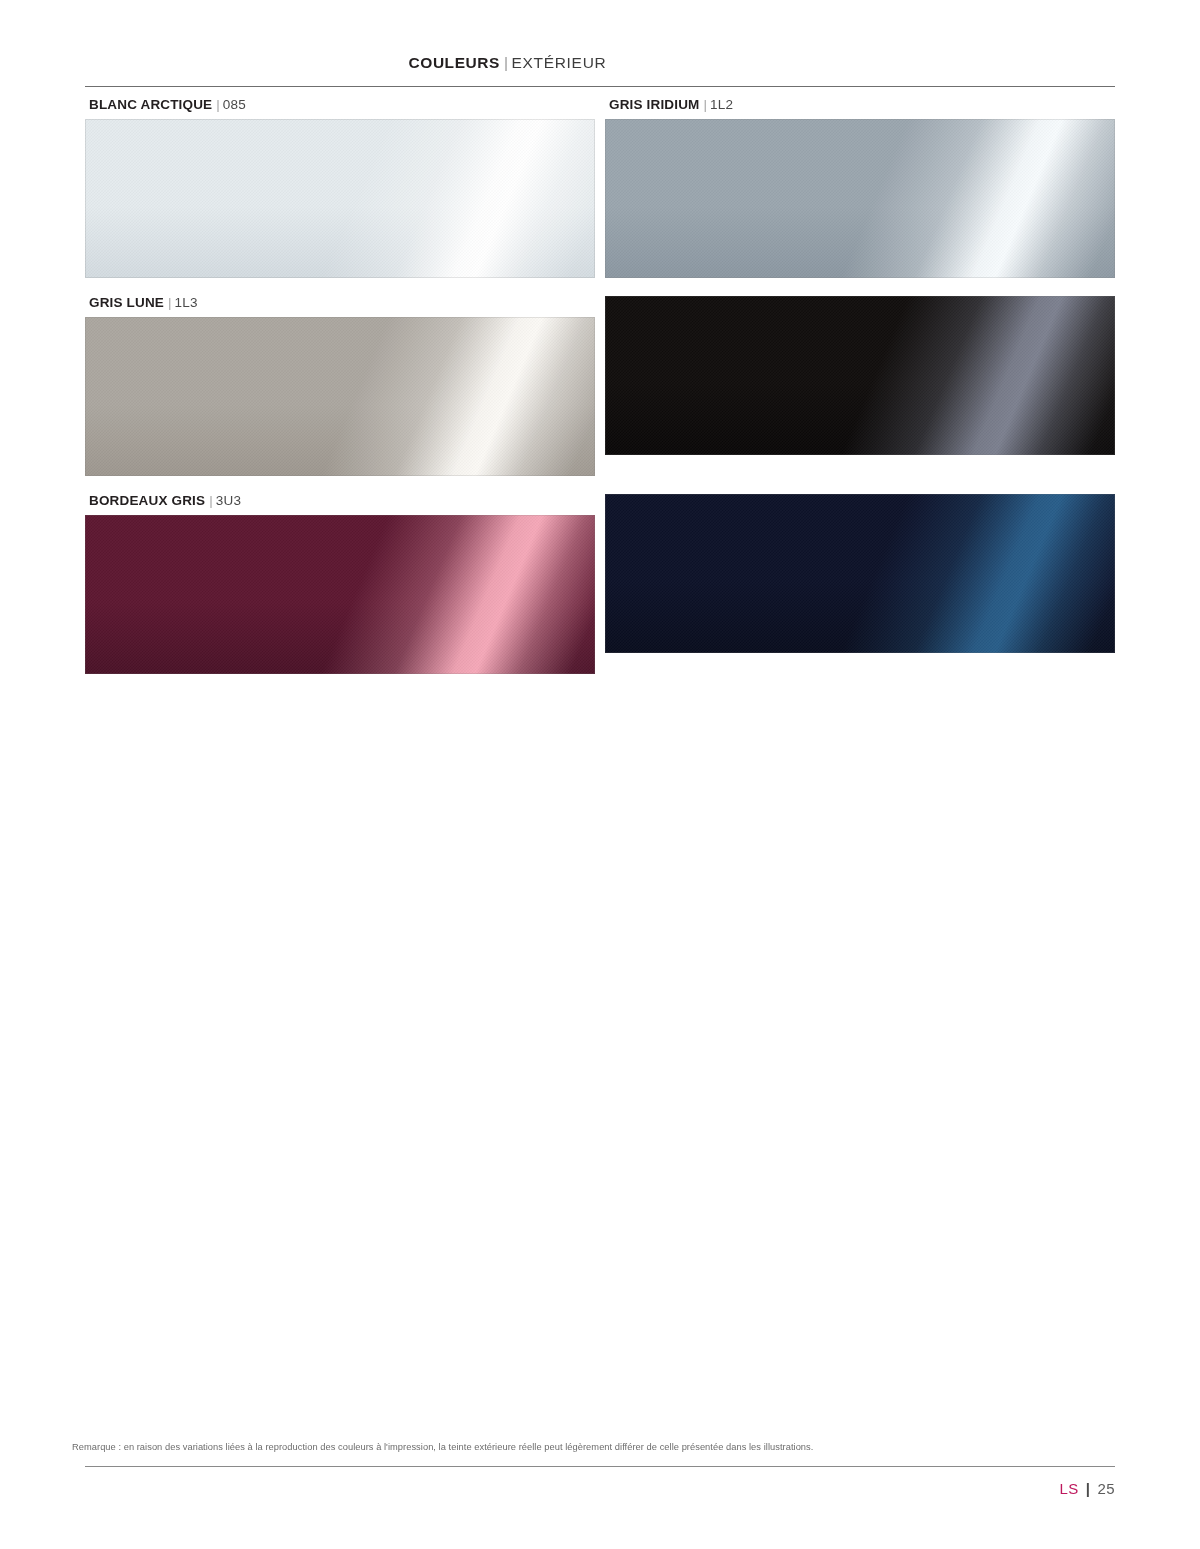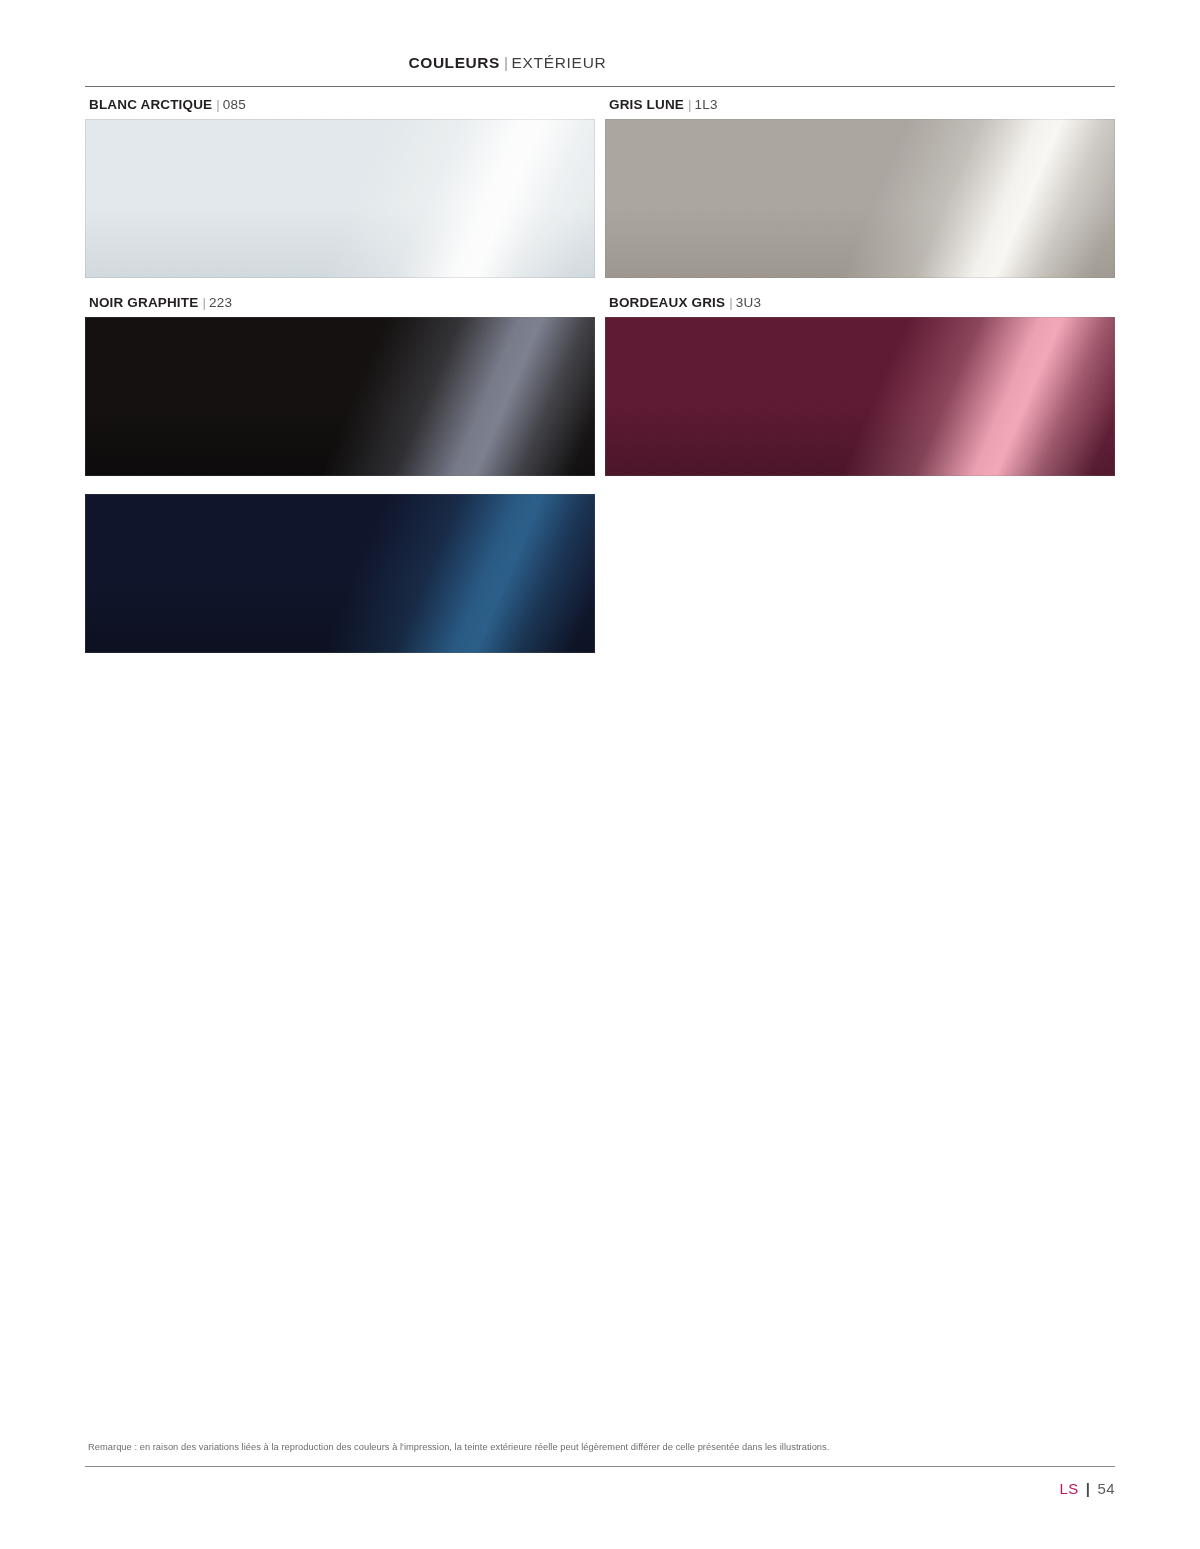--- a/index.html
+++ b/index.html
@@ -125,21 +125,21 @@
   }
   .swatch-chip .edge {
     position: absolute;
     inset: 0;
     box-shadow: inset 0 0 0 1px rgba(120,120,120,0.18);
   }
 
   
   .footnote {
     position: absolute;
-    left: 88px;
+    left: 72px;
     top: 1441px;
     width: 1000px;
     font-size: 9.3px;
     line-height: 1.3;
     color: #6d6d6d;
     letter-spacing: 0.005em;
   }
   .rule-bottom {
     position: absolute;
     left: 85px;
@@ -182,30 +182,38 @@
       <div class="swatch-cell">
         <div class="swatch-label"><span class="name">BLANC ARCTIQUE</span><span class="bar">|</span><span class="code">085</span></div>
         <div class="swatch-chip">
           <div class="base" style="background: linear-gradient(rgb(228, 234, 237) 0%, rgb(228, 234, 237) 55%, rgb(211, 219, 224) 100%);"></div>
           <div class="sheen" style="background: linear-gradient(113deg, rgba(255, 255, 255, 0) 52%, rgba(255, 255, 255, 0.3) 62%, rgba(255, 255, 255, 0.95) 70%, rgb(255, 255, 255) 73%, rgba(255, 255, 255, 0.45) 79%, rgba(255, 255, 255, 0.05) 86%, rgba(255, 255, 255, 0) 92%);"></div>
           <div class="grain"></div>
           <div class="edge"></div>
         </div>
       </div>
       <div class="swatch-cell">
+        <div class="swatch-label"><span class="name">GRIS IRIDIUM</span><span class="bar">|</span><span class="code">1L2</span></div>
+        <div class="swatch-chip">
+          <div class="base" style="background: linear-gradient(rgb(154, 165, 174) 0%, rgb(154, 165, 174) 55%, rgb(139, 151, 161) 100%);"></div>
+          <div class="sheen" style="background: linear-gradient(113deg, rgba(247, 251, 253, 0) 52%, rgba(247, 251, 253, 0.3) 62%, rgba(247, 251, 253, 0.95) 70%, rgb(247, 251, 253) 73%, rgba(247, 251, 253, 0.45) 79%, rgba(247, 251, 253, 0.05) 86%, rgba(247, 251, 253, 0) 92%);"></div>
+          <div class="grain"></div>
+          <div class="edge"></div>
+        </div>
+      </div>
+      <div class="swatch-cell">
         <div class="swatch-label"><span class="name">GRIS LUNE</span><span class="bar">|</span><span class="code">1L3</span></div>
         <div class="swatch-chip">
           <div class="base" style="background: linear-gradient(rgb(171, 166, 159) 0%, rgb(171, 166, 159) 55%, rgb(157, 151, 143) 100%);"></div>
           <div class="sheen" style="background: linear-gradient(113deg, rgba(251, 249, 245, 0) 52%, rgba(251, 249, 245, 0.3) 62%, rgba(251, 249, 245, 0.95) 70%, rgb(251, 249, 245) 73%, rgba(251, 249, 245, 0.45) 79%, rgba(251, 249, 245, 0.05) 86%, rgba(251, 249, 245, 0) 92%);"></div>
           <div class="grain"></div>
           <div class="edge"></div>
         </div>
       </div>
       <div class="swatch-cell">
-        <div class="swatch-label"><span class="name">NOIR GRAPHITE</span><span class="bar">|</span><span class="code">223</span></div>
         <div class="swatch-chip">
           <div class="base" style="background: linear-gradient(rgb(16, 13, 12) 0%, rgb(16, 13, 12) 55%, rgb(9, 7, 7) 100%);"></div>
           <div class="sheen" style="background: linear-gradient(113deg, rgba(143, 148, 166, 0) 52%, rgba(143, 148, 166, 0.255) 62%, rgba(143, 148, 166, 0.808) 70%, rgba(143, 148, 166, 0.85) 73%, rgba(143, 148, 166, 0.384) 79%, rgba(143, 148, 166, 0.043) 86%, rgba(143, 148, 166, 0) 92%);"></div>
           <div class="grain"></div>
           <div class="edge"></div>
         </div>
       </div>
       <div class="swatch-cell">
         <div class="swatch-label"><span class="name">BORDEAUX GRIS</span><span class="bar">|</span><span class="code">3U3</span></div>
         <div class="swatch-chip">
@@ -223,16 +231,16 @@
           <div class="edge"></div>
         </div>
       </div>
     </div>
 
   <div class="footnote">Remarque : en raison des variations liées à la reproduction des couleurs à l'impression, la teinte extérieure réelle peut légèrement différer de celle présentée dans les illustrations.</div>
 
   <div class="rule-bottom"></div>
 
   <div class="page-footer">
-    <span class="mark">LS</span><span class="fbar">|</span><span class="num">54</span>
+    <span class="mark">LS</span><span class="fbar">|</span><span class="num">25</span>
   </div>
 
 </div>
 
 </body></html>

